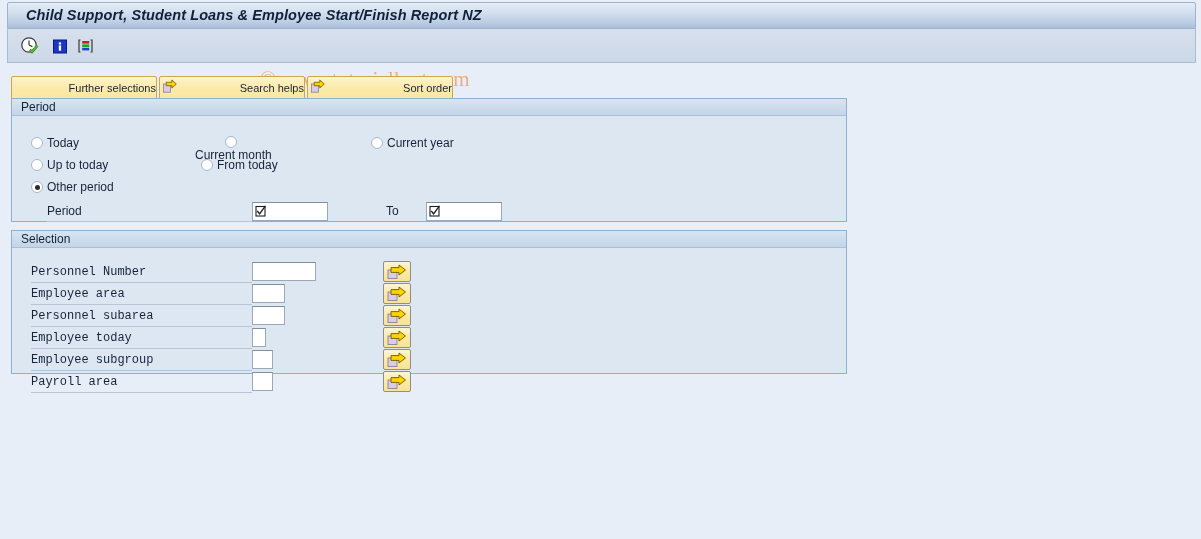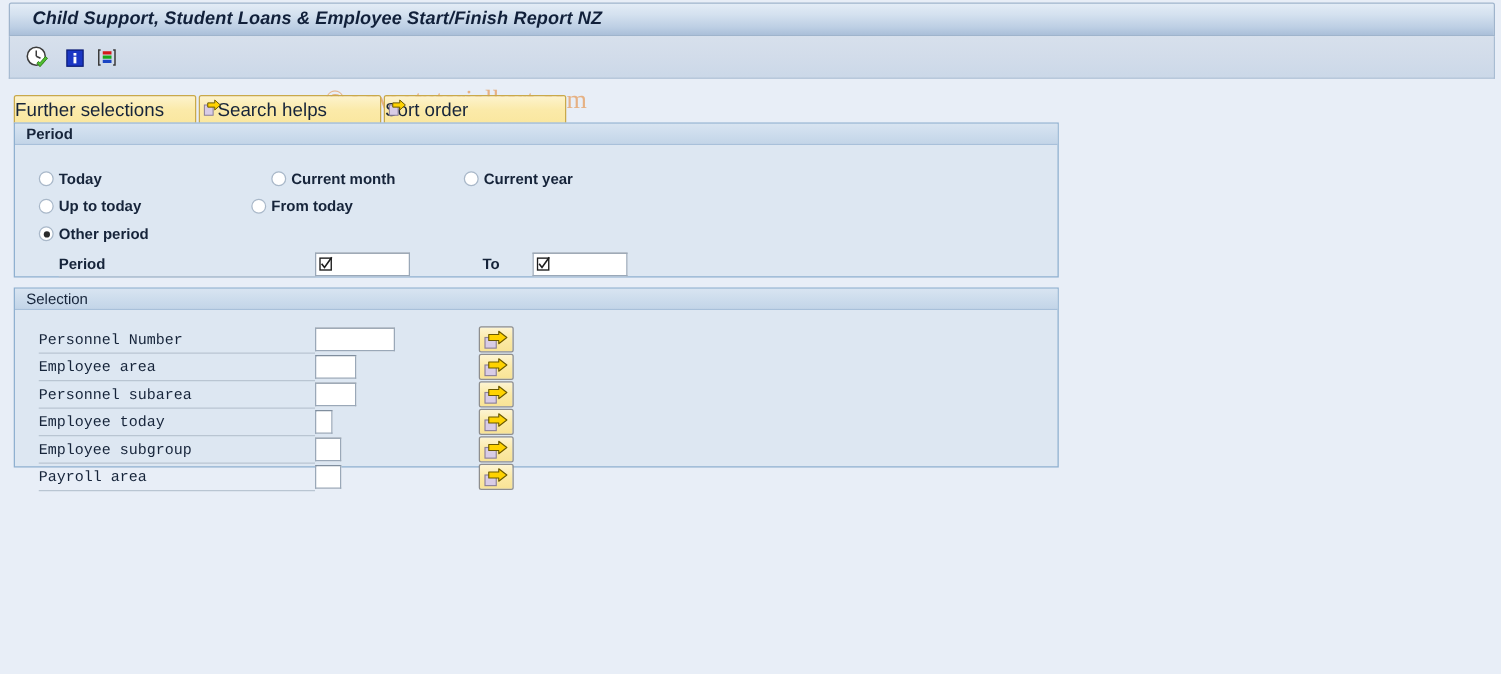--- a/index.html
+++ b/index.html
@@ -78,25 +78,25 @@
   
   .selbtn {
     position: absolute;
     top: 76px;
     height: 24px;
     background: linear-gradient(to bottom, #fdf3cd 0%, #fbeaa9 50%, #fae79f 100%);
     border: 1px solid #c9a94a;
     border-radius: 2px;
     box-sizing: border-box;
     cursor: pointer;
-    font-size: 15px;
+    font-size: 11px;
     color: #16243a;
     display: flex;
     align-items: center;
-    justify-content: flex-start;
+    justify-content: flex-end;
   }
   .selbtn .lbl { white-space: nowrap; }
   .selbtn .arrowbox {
     position: absolute;
     left: 2px;
     top: 1px;
     width: 16px;
     height: 16px;
   }
 
@@ -247,30 +247,30 @@
 <div class="selbtn" style="left:307px; width:146px;">
   <span class="arrowbox">
     <svg width="16" height="16" viewBox="0 0 16 16">
       <rect x="1.5" y="6" width="7" height="8.2" fill="#d8cce6" stroke="#8a7f99" stroke-width="0.8"></rect>
       <path d="M4.2 4.3 L9.8 4.3 L9.8 2 L14.3 6 L9.8 10 L9.8 7.7 L4.2 7.7 Z" fill="#ffd300" stroke="#6b5a00" stroke-width="0.8" stroke-linejoin="round"></path>
     </svg>
   </span>
   <span class="lbl" style="">Sort order</span>
 </div>
 
-<div class="panel" style="top:98px; height:124px;font-weight:bold;">
+<div class="panel" style="top:98px; height:124px;">
   <div class="panel-header">Period</div>
   <div class="panel-body" style="height:105px;">
 
     <div class="radio-row" style="left:19px; top:20px;">
       <span class="radio"></span>
       <span class="radio-label">Today</span>
     </div>
 
-    <div class="radio-row" style="left:205px; top:20px;">
+    <div class="radio-row" style="left:183px; top:20px;flex-direction:column;">
       <span class="radio"></span>
       <span class="radio-label">Current month</span>
     </div>
 
     <div class="radio-row" style="left:359px; top:20px;">
       <span class="radio"></span>
       <span class="radio-label">Current year</span>
     </div>
 
     <div class="radio-row" style="left:19px; top:42px;">

